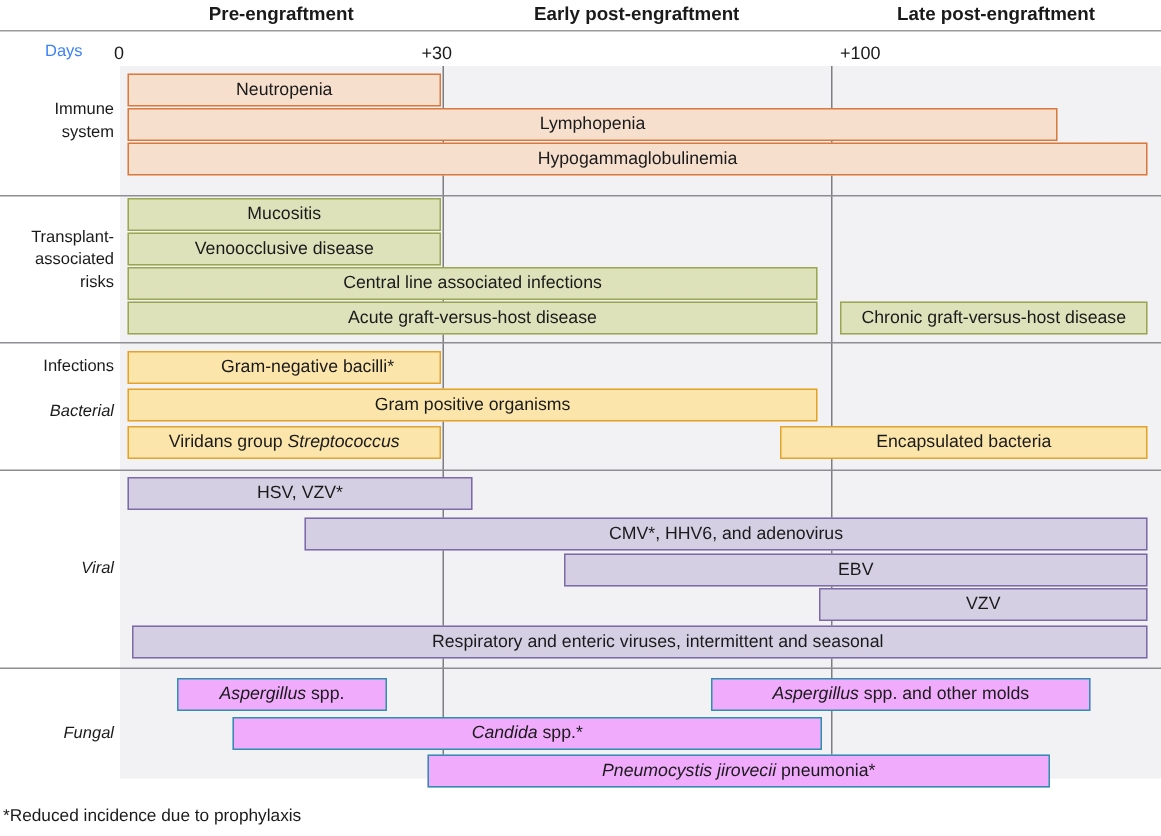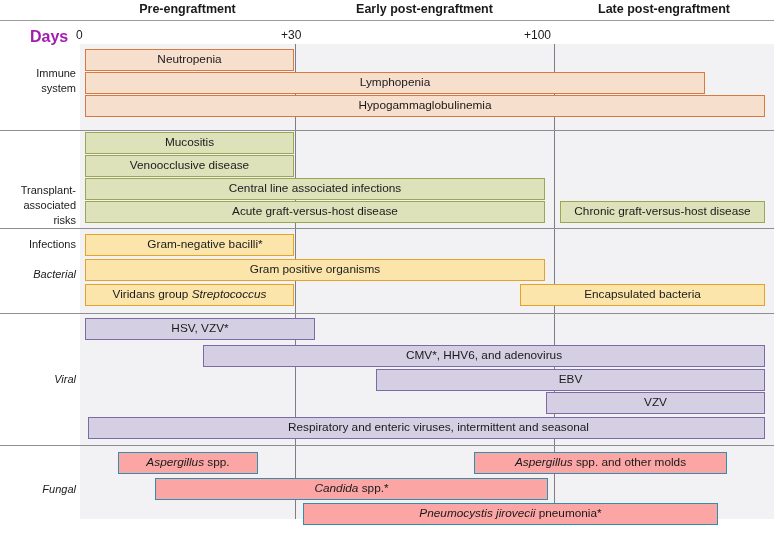--- a/index.html
+++ b/index.html
@@ -32,24 +32,23 @@
     position: absolute;
     left: 0; right: 0;
     top: 20px;
     height: 1px;
     background: #9a9a9a;
   }
 
   
   .days-label {
     position: absolute;
-    font-size: 16px;
-    color: #a21caf;
-    white-space: nowrap;
-    font-weight: bold;
+    font-size: 11px;
+    color: #3b82f6;
+    white-space: nowrap;
   }
   .day-tick {
     position: absolute;
     font-size: 12px;
     color: #1a1a1a;
     white-space: nowrap;
   }
 
   
   .plot {
@@ -102,21 +101,21 @@
     white-space: nowrap;
     overflow: hidden;
   }
   .bar .lbl { line-height: 1; }
   .bar .lbl i { font-style: italic; }
 
   .c-immune   { background: #f7dfce; border-color: #d9783f; }
   .c-trans    { background: #dde2bb; border-color: #9aa653; }
   .c-bact     { background: #fbe5ab; border-color: #e2a22c; }
   .c-viral    { background: #d4cfe3; border-color: #7d6ba8; }
-  .c-fungal   { background: #fca5a5; border-color: #2e8fae; }
+  .c-fungal   { background: #f0abfc; border-color: #2e8fae; }
 
   
   .footnote {
     position: absolute;
     left: 2px;
     top: 538px;
     font-size: 11.5px;
     color: #1a1a1a;
     white-space: nowrap;
   }
@@ -130,21 +129,21 @@
       <div class="phase-header" style="left: 80px; width: 215px;">Pre-engraftment</div>
       <div class="phase-header" style="left: 295px; width: 259px;">Early post-engraftment</div>
       <div class="phase-header" style="left: 554px; width: 220px;">Late post-engraftment</div>
     </div>
   <div class="header-rule"></div>
 
   <div class="days-label" id="days-label" style="left:30px; top:28px;">Days</div>
   <div id="day-ticks">
       <div class="day-tick" style="left: 76px; top: 28px;">0</div>
       <div class="day-tick" style="left: 281px; top: 28px;">+30</div>
-      <div class="day-tick" style="left: 524px; top: 28px;">+100</div>
+      <div class="day-tick" style="left: 560px; top: 28px;">+100</div>
     </div>
 
   <div class="plot">
     <div id="gridlines">
         <div class="vline" style="left: 215px;"></div>
         <div class="vline" style="left: 474px;"></div>
       </div>
   </div>
 
   <div id="separators">
@@ -152,21 +151,21 @@
       <div class="sep" style="top: 228px;"></div>
       <div class="sep" style="top: 313px;"></div>
       <div class="sep" style="top: 445px;"></div>
     </div>
 
   <div id="group-labels">
       <div class="grp-label" style="top: 66px;">
         <div>Immune</div>
         <div>system</div>
       </div>
-      <div class="grp-label" style="top: 151px; margin-top: 32px;">
+      <div class="grp-label" style="top: 151px;">
         <div>Transplant-</div>
         <div>associated</div>
         <div>risks</div>
       </div>
       <div class="grp-label" style="top: 237px;">
         <div>Infections</div>
       </div>
       <div class="grp-label italic" style="top: 267px;">
         <div>Bacterial</div>
       </div>
@@ -232,18 +231,19 @@
       </div>
       <div class="bar c-fungal" style="left: 118px; width: 140px; top: 452px;">
         <span class="lbl"><i>Aspergillus</i> spp.</span>
       </div>
       <div class="bar c-fungal" style="left: 474px; width: 253px; top: 452px;">
         <span class="lbl"><i>Aspergillus</i> spp. and other molds</span>
       </div>
       <div class="bar c-fungal" style="left: 155px; width: 393px; top: 478px;">
         <span class="lbl"><i>Candida</i> spp.*</span>
       </div>
-      <div class="bar c-fungal" style="left: 285px; width: 415px; top: 503px; margin-left: 18px;">
+      <div class="bar c-fungal" style="left: 285px; width: 415px; top: 503px;">
         <span class="lbl"><i>Pneumocystis jirovecii</i> pneumonia*</span>
       </div>
     </div>
 
+  <div class="footnote">*Reduced incidence due to prophylaxis</div>
 </div>
 
 </body></html>

